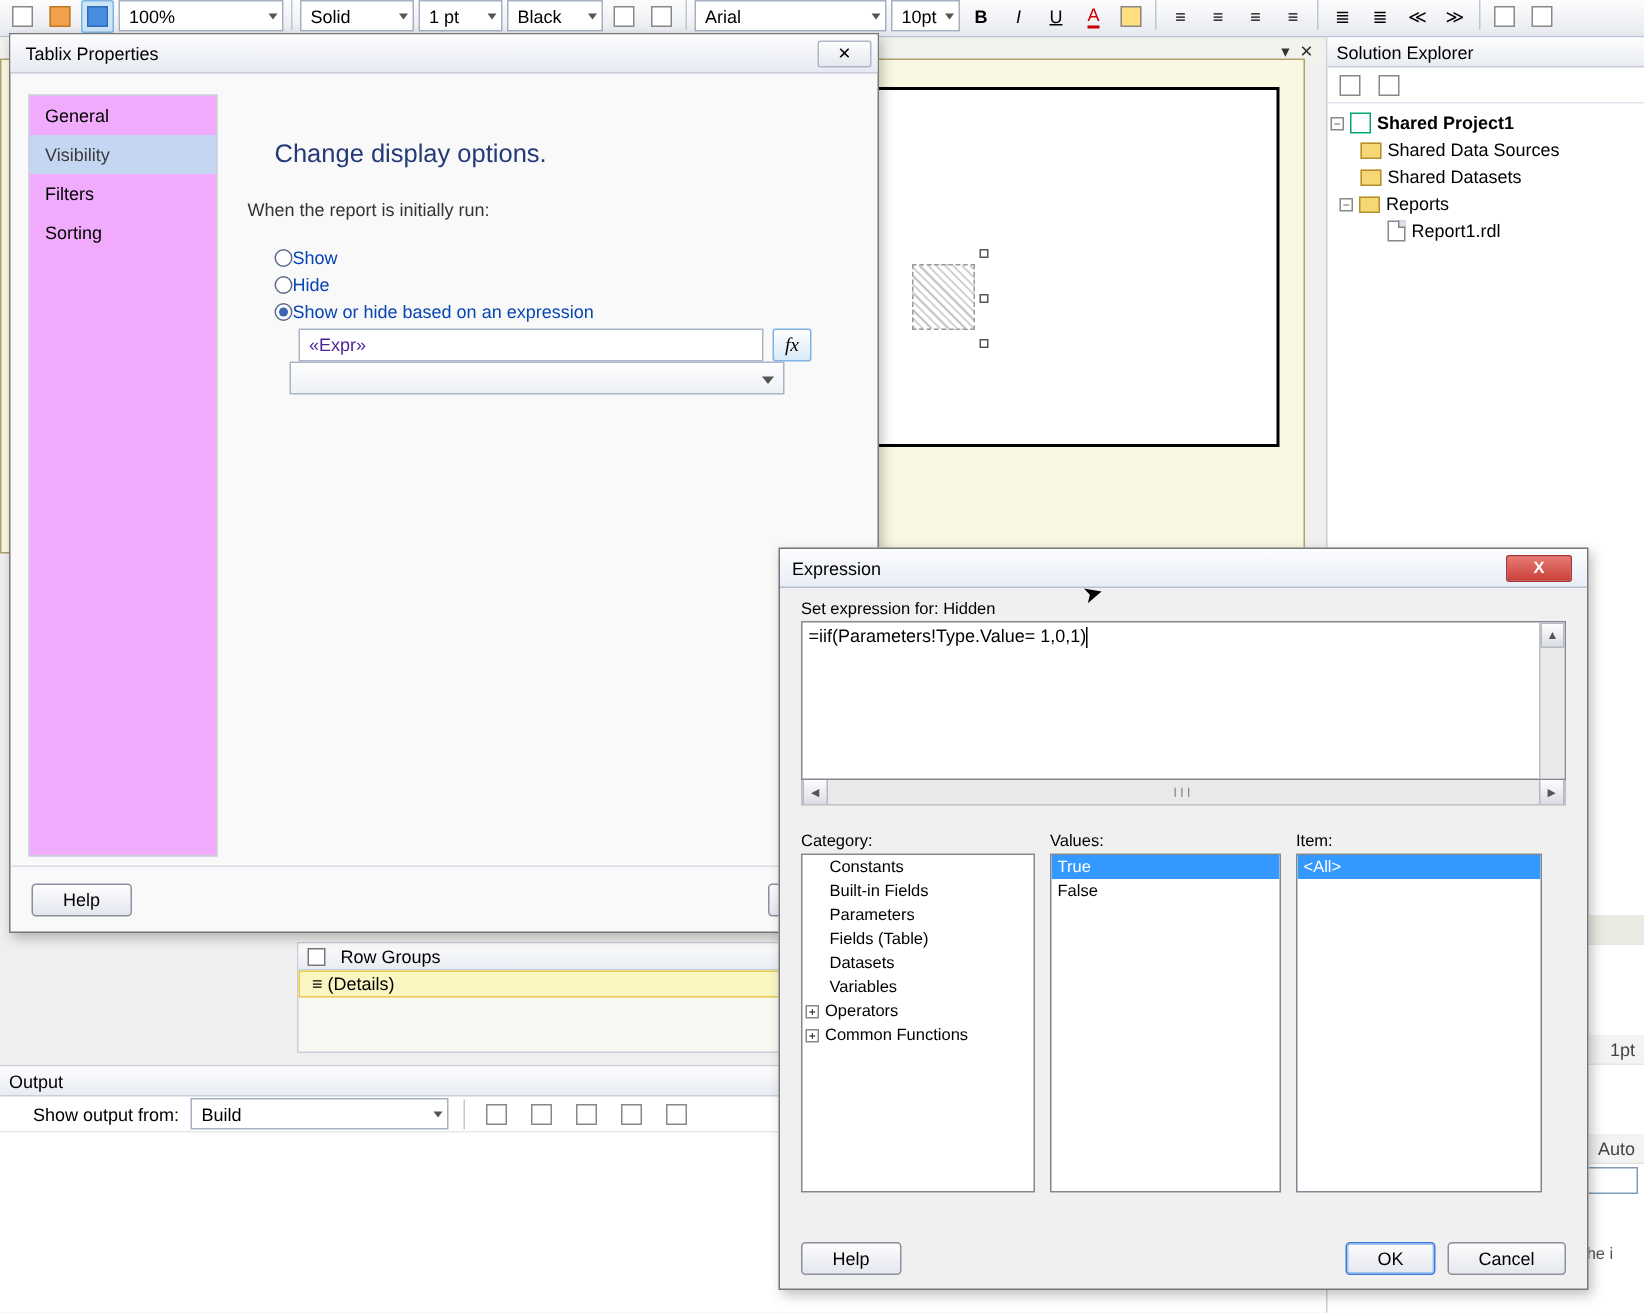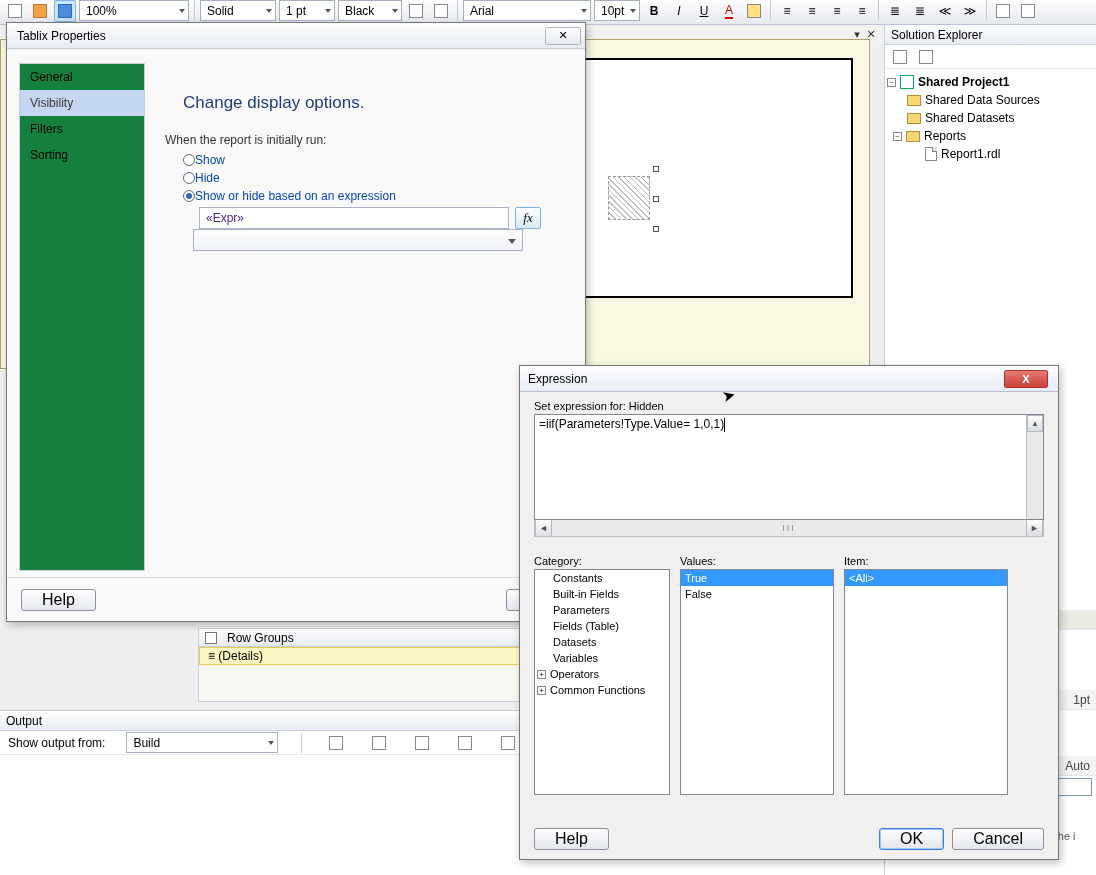--- a/index.html
+++ b/index.html
@@ -26,21 +26,21 @@
   
   .groups-pane { position:absolute; left:198px; top:628px; right:212px; height:74px; background:#f8f8f2; border:1px solid #c8cfdb; }
   .gp-header { height:18px; background:linear-gradient(#fdfdfd,#e8ecf2); border-bottom:1px solid #c8cfdb; display:flex; align-items:center; gap:6px; padding:0 6px; }
   .gp-row { height:18px; border-bottom:1px solid #e3d8b0; background:#fefef0; display:flex; align-items:center; padding:0 8px; }
   .gp-row.sel { background:#fbf6c1; border:1px solid #e5cc53; }
   .gp-icon-sq { width:12px; height:12px; margin-right:4px; background:#fff; border:1px solid #777; }
 
   
   .output-pane { position:absolute; left:0; top:710px; width:884px; bottom:0; background:#fff; border-top:1px solid #c8cfdb; }
   .op-header { height:20px; background:linear-gradient(#fdfdfd,#e8ecf2); border-bottom:1px solid #c8cfdb; padding:0 6px; display:flex; align-items:center; }
-  .op-row { height:24px; display:flex; align-items:center; gap:21px; padding:4px 8px; border-bottom:1px solid #e8e8e8; }
+  .op-row { height:24px; display:flex; align-items:center; gap:8px; padding:4px 22px; border-bottom:1px solid #e8e8e8; }
 
   
   .sol-explorer { position:absolute; right:0; top:25px; width:212px; bottom:0; background:#fff; border-left:1px solid #c8cfdb; }
   .se-header { height:20px; background:linear-gradient(#fdfdfd,#e8ecf2); border-bottom:1px solid #c8cfdb; padding:0 6px; display:flex; align-items:center; }
   .se-toolbar { height:24px; border-bottom:1px solid #e3e6ef; display:flex; align-items:center; gap:4px; padding:0 4px; }
   .se-tree { padding:4px 2px; font-size:12px; }
   .tree-row { display:flex; align-items:center; gap:4px; height:18px; }
   .exp-box { width:9px; height:9px; border:1px solid #888; font-size:8px; line-height:8px; text-align:center; color:#555; background:#fff; cursor:default; }
   .folder-icon { width:14px; height:11px; background:#f7d774; border:1px solid #b48f2e; }
   .file-icon { width:12px; height:14px; background:#fff; border:1px solid #888; position:relative; }
@@ -55,29 +55,29 @@
 
   
   .tab-strip { position:absolute; left:0; top:25px; width:884px; height:18px; display:flex; justify-content:flex-end; align-items:center; padding:0 6px; background:#f1f2ee; }
   .tab-x { width:14px; height:14px; display:flex; align-items:center; justify-content:center; font-size:11px; color:#333; border:1px solid transparent;}
 
   
   .dlg { position:absolute; background:#f9f9f9; border:1px solid #777; box-shadow:2px 3px 8px rgba(0,0,0,0.25); }
   .dlg-title { height:26px; background:linear-gradient(#fdfdfd,#e6eaf2); border-bottom:1px solid #c7cbd6; display:flex; align-items:center; justify-content:space-between; padding:0 4px 0 10px; font-size:12px; }
   .dlg-x { width:36px; height:18px; border:1px solid #b0b6c5; border-radius:2px; display:flex; align-items:center; justify-content:center; background:linear-gradient(#fdfdfd,#e5e8ef); font-size:11px;}
   .tablix-dlg { left:6px; top:22px; width:580px; height:600px; }
-  .tablix-nav { position:absolute; left:12px; top:40px; width:126px; bottom:50px; background:#15803d; border:1px solid #c8cfdb; }
+  .tablix-nav { position:absolute; left:12px; top:40px; width:126px; bottom:50px; background:#f0abfc; border:1px solid #c8cfdb; }
   .nav-item { height:26px; display:flex; align-items:center; padding:0 10px; cursor:default; }
   .nav-item.sel { background:#c5d6f2; color:#3a3a3a; }
   .tablix-body { position:absolute; left:150px; right:16px; top:40px; bottom:50px; }
   .tb-h1 { font-size:17px; color:#243a78; margin:30px 0 20px 26px; }
   .lbl { font-size:12px; color:#333; }
   .link-lbl { color:#0645b4; }
   .dlg-footer { position:absolute; left:0; right:0; bottom:0; height:44px; border-top:1px solid #d7dbe5; display:flex; align-items:center; justify-content:space-between; padding:0 14px; }
-  .win-btn { height:22px; padding:0 20px; border:1px solid #8a909e; border-radius:3px; background:linear-gradient(#fdfdfd,#e4e7ee); font-size:16px; cursor:default; }
+  .win-btn { height:22px; padding:0 20px; border:1px solid #8a909e; border-radius:3px; background:linear-gradient(#fdfdfd,#e4e7ee); font-size:12px; cursor:default; }
   .radio-row { display:flex; align-items:center; gap:0; margin:4px 0 4px 26px; }
   .radio { width:12px; height:12px; border:1px solid #5b6a8a; border-radius:50%; background:#fff; display:flex; align-items:center; justify-content:center; }
   .radio.checked::after { content:""; width:6px; height:6px; border-radius:50%; background:#3a66b1; }
   .chk { width:12px; height:12px; border:1px solid #5b6a8a; background:#fff; }
   .expr-input { width:310px; height:22px; border:1px solid #abb3c6; background:#fff; color:#4c1d95; padding:0 6px; display:flex; align-items:center; }
   .fx-btn { width:26px; height:22px; border:1px solid #7eb4e3; background:linear-gradient(#fff,#d7eaf9); border-radius:2px; display:flex; align-items:center; justify-content:center; font-style:italic; font-family:"Times New Roman",serif; font-size:13px;}
   .combo-wide { width:330px; height:22px; border:1px solid #abb3c6; background:linear-gradient(#fdfdfd,#eef1f6); position:relative; }
   .combo-wide::after { content:""; position:absolute; right:6px; top:9px; border-left:4px solid transparent; border-right:4px solid transparent; border-top:5px solid #555;}
 
   
@@ -96,21 +96,21 @@
   .col { display:flex; flex-direction:column; }
   .col-lbl { font-size:11px; margin-bottom:2px; }
   .list-box { flex:1; border:1px solid #828790; background:#fff; overflow:auto; font-size:11px; }
   .tree-node { display:flex; align-items:center; gap:4px; height:16px; padding:0 2px; }
   .exp-sm { width:9px; height:9px; border:1px solid #888; font-size:8px; line-height:7px; text-align:center; background:#fff; }
   .li-item { height:16px; padding:0 4px; display:flex; align-items:center; }
   .li-item.sel { background:#3399ff; color:#fff; }
   .expr-footer { position:absolute; left:0; right:0; bottom:0; height:40px; display:flex; align-items:center; justify-content:space-between; padding:0 14px;}
   .cursor-arrow { position:absolute; left:722px; top:386px; font-size:16px; color:#000; transform:rotate(-15deg); pointer-events:none;}
   .tree-indent { width:12px; display:inline-block; }
-  .col-cat { width:136px; }
+  .col-cat { width:156px; }
   .col-item { width:164px; }
   .col-val { width:154px; }
   .left-gutter { position:absolute; left:0; top:25px; width:18px; height:170px; background:#fff; border-right:1px solid #c8cfdb; }
   .gutter-plus { width:9px; height:9px; border:1px solid #888; font-size:8px; line-height:8px; text-align:center; margin:4px 2px; background:#fff; }
 </style>
 </head>
 <body>
 
 <div class="toolbar">
   <div class="tb-btn">
@@ -215,21 +215,21 @@
     <span>≡ (Details)</span>
   </div>
 </div>
 
 <div class="output-pane">
   <div class="op-header">
       <span>Output</span>
     </div>
   <div class="op-row">
     <span>Show output from:</span>
-    <div class="tb-combo" style="width:152px">
+    <div class="tb-combo" style="width:172px">
         <span>Build</span>
       </div>
     <div class="tb-sep"></div>
     <div class="tb-btn">
         <span class="sq-icon"></span>
       </div>
     <div class="tb-btn">
         <span class="sq-icon"></span>
       </div>
     <div class="tb-btn">
@@ -307,21 +307,21 @@
     <div class="dlg-x">✕</div>
   </div>
   <div class="tablix-nav">
     <div class="nav-item">General</div>
     <div class="nav-item sel">Visibility</div>
     <div class="nav-item">Filters</div>
     <div class="nav-item">Sorting</div>
   </div>
   <div class="tablix-body">
     <div class="tb-h1">Change display options.</div>
-    <div class="lbl" style="margin:0 0 6px 8px">When the report is initially run:</div>
+    <div class="lbl" style="margin:0 0 18px 8px">When the report is initially run:</div>
     <div class="radio-row">
       <span class="radio"></span>
       <span class="link-lbl">Show</span>
     </div>
     <div class="radio-row">
       <span class="radio"></span>
       <span class="link-lbl">Hide</span>
     </div>
     <div class="radio-row">
       <span class="radio checked"></span>

